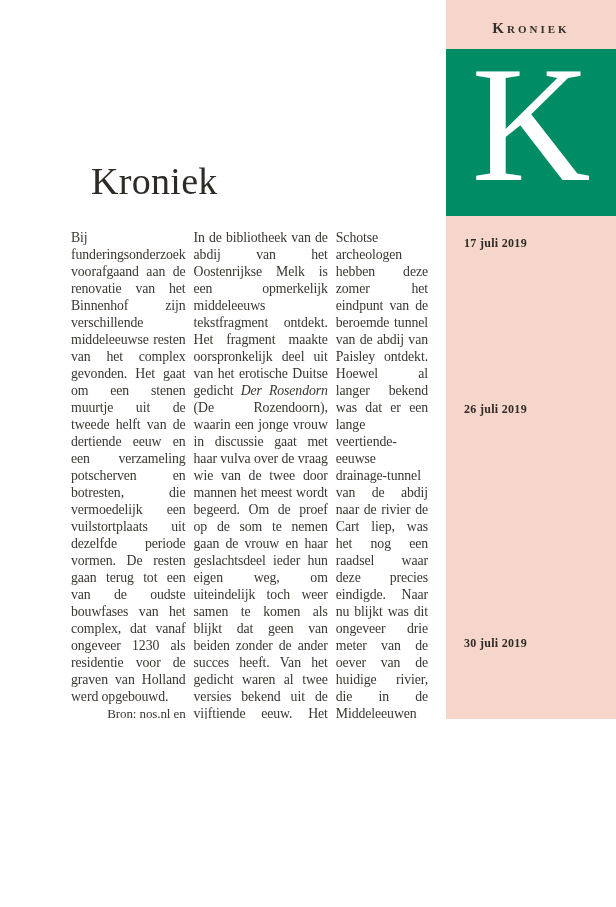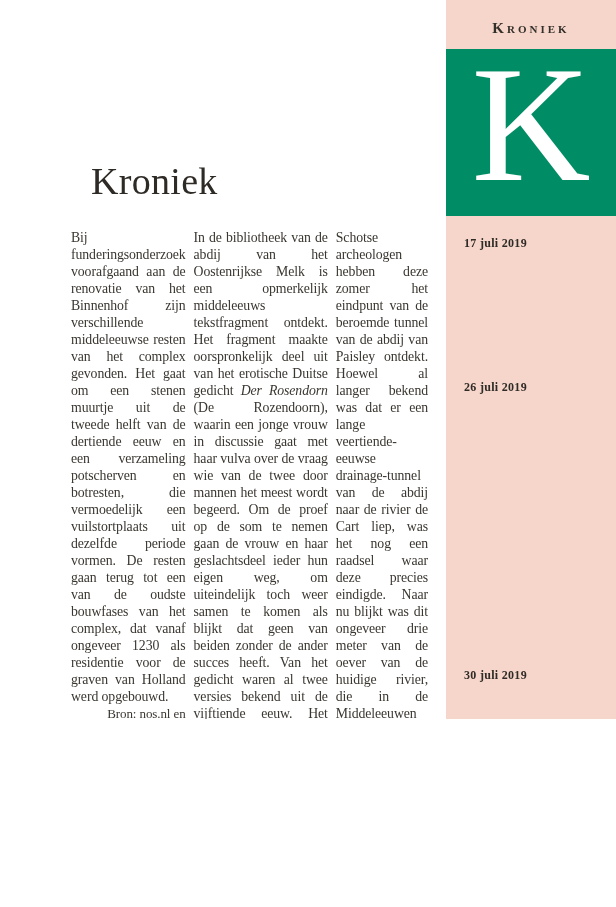--- a/index.html
+++ b/index.html
@@ -58,22 +58,22 @@
   }
   .date {
     position: absolute;
     left: 18px;
     font-weight: bold;
     font-size: 12px;
     letter-spacing: 0.3px;
     color: #2f2b26;
   }
   .date-0 { top: 236px; }
-  .date-1 { top: 380px; }
-  .date-2 { top: 668px; }
+  .date-1 { top: 402px; }
+  .date-2 { top: 636px; }
 
   
   .main {
     position: absolute;
     left: 71px;
     top: 161px;
     width: 357px;
   }
   .page-title {
     margin: 0 0 0 20px;

